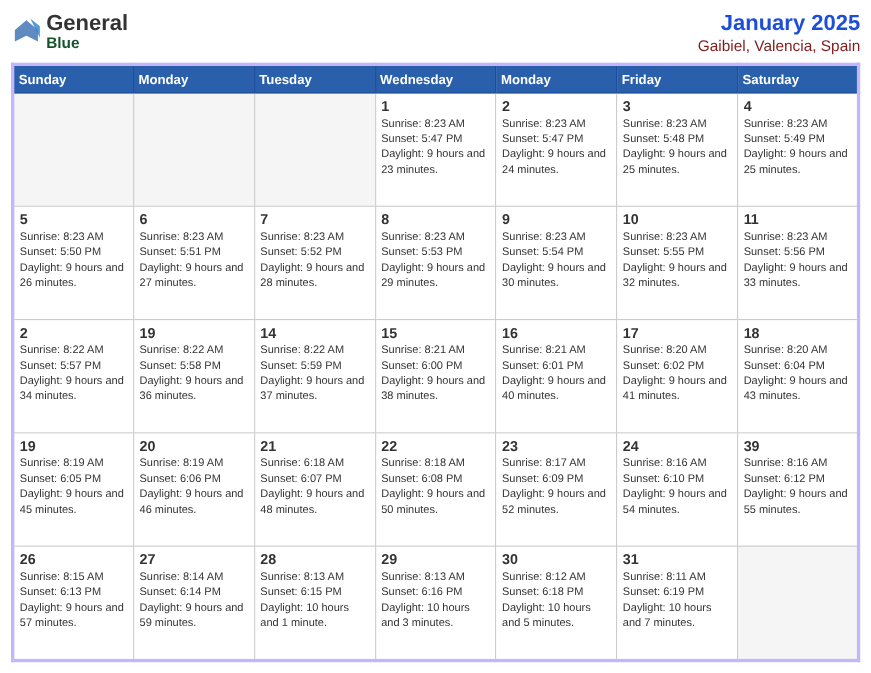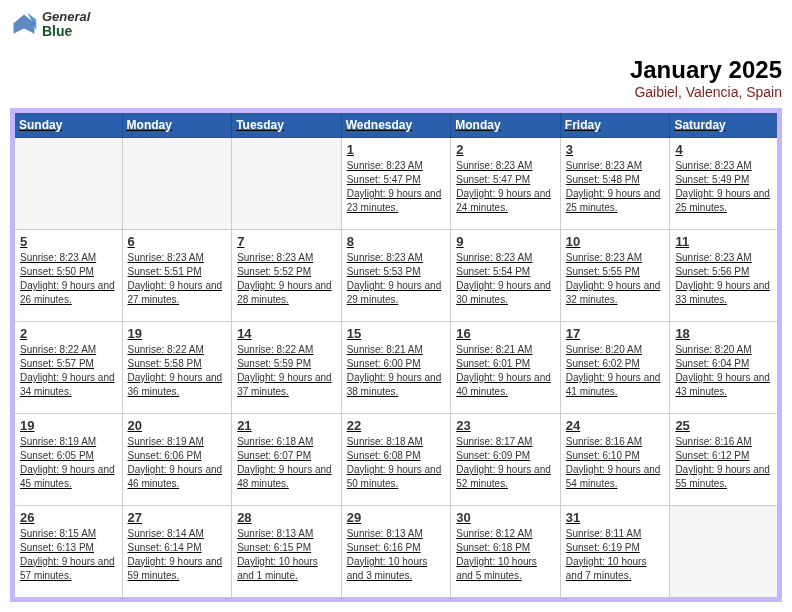--- a/index.html
+++ b/index.html
@@ -28,54 +28,51 @@
       display: flex;
       align-items: center;
       gap: 4px;
     }
     .logo-text {
       display: flex;
       flex-direction: column;
       line-height: 1.1;
     }
     .logo-general {
-      font-size: 13px;
+      font-size: 20px;
       font-weight: bold;
       color: #333;
-      font-style: italic;
     }
     .logo-blue {
       font-size: 14px;
       font-weight: bold;
       color: #14532d;
     }
     .logo-icon {
       width: 28px;
       height: 28px;
     }
     .title-block {
       text-align: right;
     }
     .month-title {
-      font-size: 24px;
-      font-weight: bold;
-      color: #000000;
-      margin-top: 46px;
+      font-size: 20px;
+      font-weight: bold;
+      color: #1d4ed8;
     }
     .location {
       font-size: 14px;
       color: #7f1d1d;
     }
     .calendar {
       flex: 1;
-      border: 5px solid #c4b5fd;
+      border: 3px solid #c4b5fd;
       border-collapse: collapse;
       width: 100%;
       table-layout: fixed;
-      text-decoration: underline;
     }
     .calendar th {
       background: #2a5fac;
       color: #fff;
       font-size: 12px;
       font-weight: bold;
       padding: 5px 4px;
       text-align: left;
       border: 1px solid #1e4d9a;
     }
@@ -311,21 +308,21 @@
 and 52 minutes.</div>
           </td>
           <td>
             <span class="day-number">24</span>
             <div class="day-info">Sunrise: 8:16 AM
 Sunset: 6:10 PM
 Daylight: 9 hours
 and 54 minutes.</div>
           </td>
           <td>
-            <span class="day-number">25</span>
+            <span class="day-number">39</span>
             <div class="day-info">Sunrise: 8:16 AM
 Sunset: 6:12 PM
 Daylight: 9 hours
 and 55 minutes.</div>
           </td>
         </tr>
         <tr>
           <td>
             <span class="day-number">26</span>
             <div class="day-info">Sunrise: 8:15 AM

